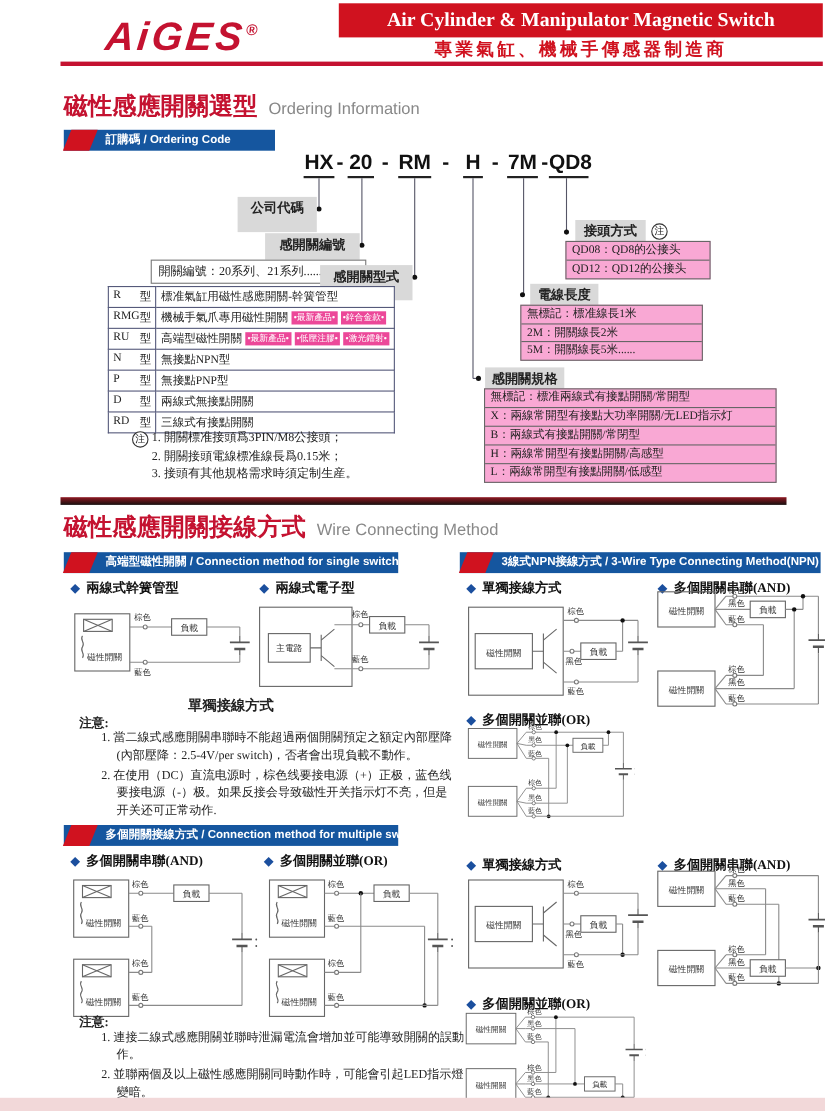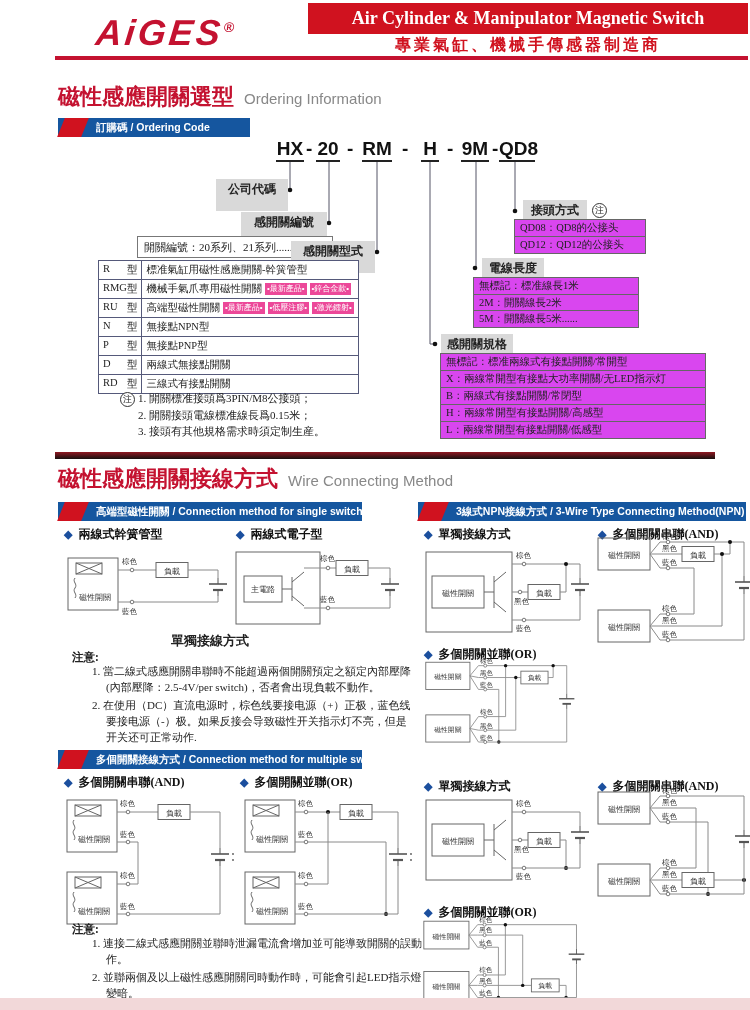--- a/index.html
+++ b/index.html
@@ -30,21 +30,21 @@
 
   
   .codepart{position:absolute;top:138px;height:22px;text-align:center;
             font:bold 19px "Liberation Sans",sans-serif;border-bottom:2px solid #222;color:#111}
   .codedash{position:absolute;top:138px;height:22px;font:bold 19px "Liberation Sans",sans-serif;color:#111}
 
   .lblbox{position:absolute;background:#d9d9d9;color:#222;font-weight:bold;font-size:12px;
           text-align:center;height:32px;line-height:20px;white-space:nowrap}
   .whitebox{position:absolute;border:1px solid #777;background:#fff;font-size:11px;
             line-height:20px;padding-left:6px;white-space:nowrap}
-  .optbox{position:absolute;border:1px solid #666;background:#d946ef}
+  .optbox{position:absolute;border:1px solid #666;background:#f9a8d4}
   .optrow{border-top:1px solid #666;font-size:10.5px;padding-left:5px;white-space:nowrap;overflow:hidden}
   .optrow:first-child{border-top:none}
   .r16{height:16px;line-height:16px}
   .r155{height:15.5px;line-height:15.5px}
 
   .notemark{display:inline-block;width:13px;height:13px;border:1px solid #333;border-radius:50%;
             font-size:9px;line-height:13px;text-align:center;vertical-align:middle;background:#fff}
 
   .tbl{position:absolute;left:98px;top:260px;border-collapse:collapse;font-size:10.5px;background:#fff}
   .tbl td,.tbl th{border:1px solid #55597a;height:18px;padding:0 4px;font-weight:normal;
@@ -122,21 +122,21 @@
   <div class="banner" style="left:58px;top:118px;width:192px">訂購碼 / Ordering Code</div>
 
   <div class="codepart" style="left:276px;width:28px">HX</div>
   <div class="codedash" style="left:306px">-</div>
   <div class="codepart" style="left:316px;width:24px">20</div>
   <div class="codedash" style="left:347px">-</div>
   <div class="codepart" style="left:362px;width:30px">RM</div>
   <div class="codedash" style="left:402px">-</div>
   <div class="codepart" style="left:421px;width:18px">H</div>
   <div class="codedash" style="left:447px">-</div>
-  <div class="codepart" style="left:461px;width:28px">9M</div>
+  <div class="codepart" style="left:461px;width:28px">7M</div>
   <div class="codedash" style="left:492px">-</div>
   <div class="codepart" style="left:499px;width:36px">QD8</div>
 
   <svg class="abs" style="left:0;top:0" width="750" height="460">
     <g stroke="#556" stroke-width="1" fill="none">
       <line x1="290" y1="162" x2="290" y2="190"></line>
       <line x1="329" y1="162" x2="329" y2="223"></line>
       <line x1="377" y1="162" x2="377" y2="252"></line>
       <line x1="430" y1="162" x2="430" y2="344"></line>
         <line x1="430" y1="344" x2="434" y2="344"></line>

